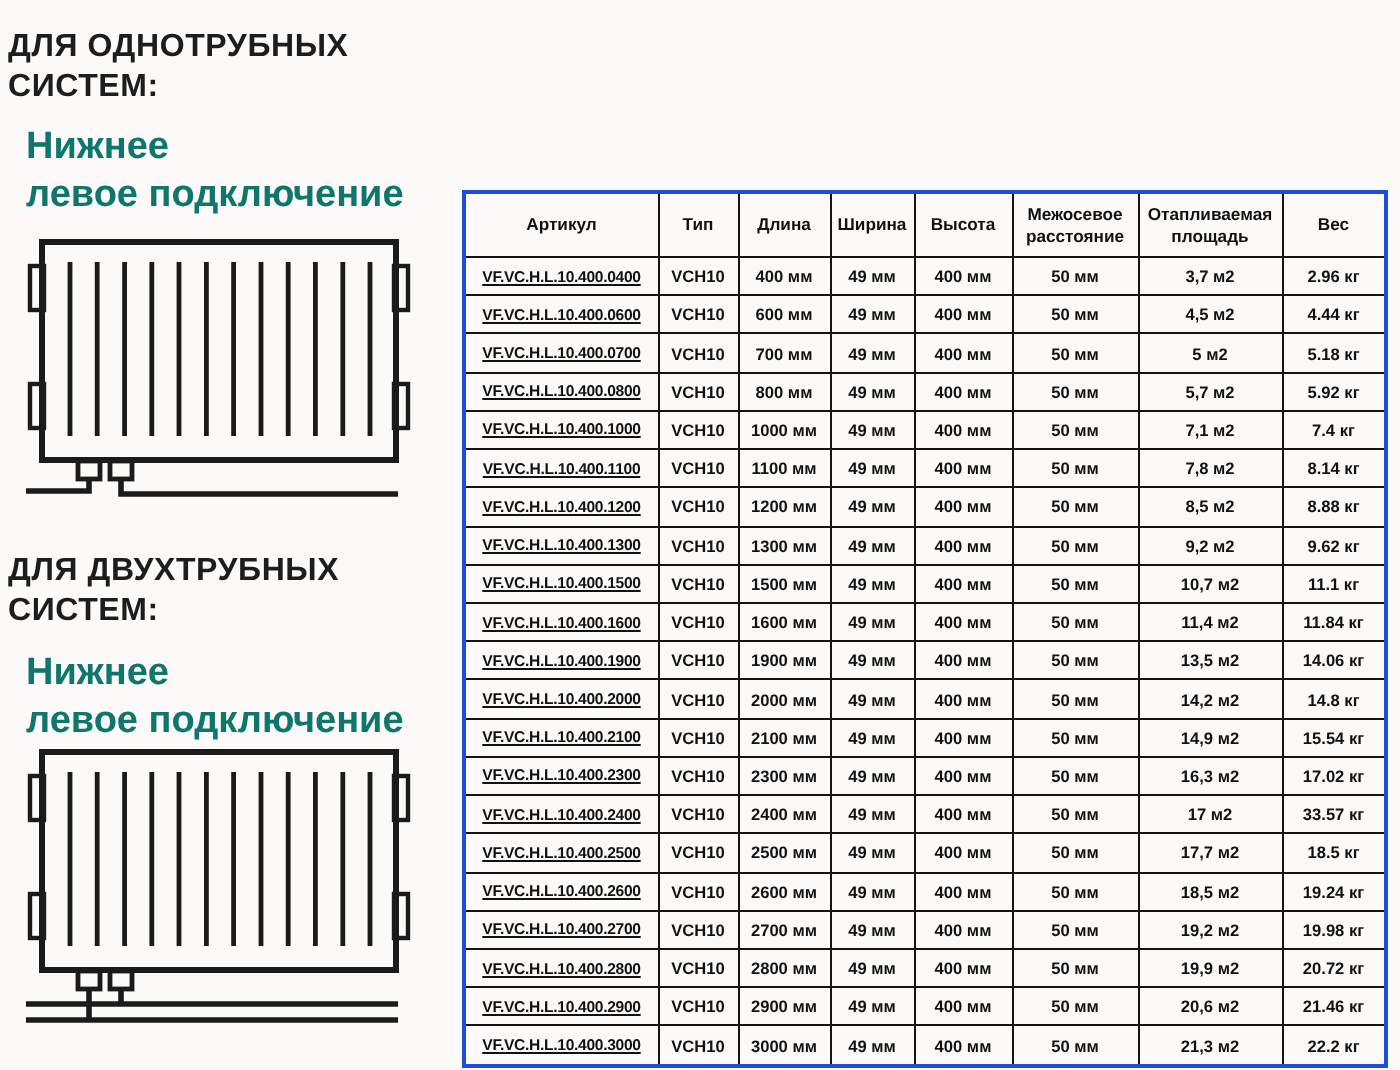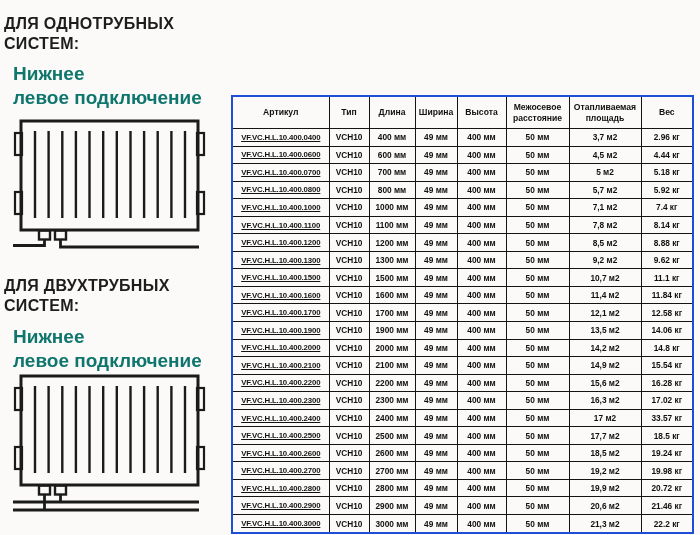--- a/index.html
+++ b/index.html
@@ -245,30 +245,20 @@
           <td>VF.VC.H.L.10.400.1600</td>
           <td>VCH10</td>
           <td>1600 мм</td>
           <td>49 мм</td>
           <td>400 мм</td>
           <td>50 мм</td>
           <td>11,4 м2</td>
           <td>11.84 кг</td>
         </tr>
         <tr>
-          <td>VF.VC.H.L.10.400.1700</td>
-          <td>VCH10</td>
-          <td>1700 мм</td>
-          <td>49 мм</td>
-          <td>400 мм</td>
-          <td>50 мм</td>
-          <td>12,1 м2</td>
-          <td>12.58 кг</td>
-        </tr>
-        <tr>
           <td>VF.VC.H.L.10.400.1900</td>
           <td>VCH10</td>
           <td>1900 мм</td>
           <td>49 мм</td>
           <td>400 мм</td>
           <td>50 мм</td>
           <td>13,5 м2</td>
           <td>14.06 кг</td>
         </tr>
         <tr>
@@ -285,30 +275,20 @@
           <td>VF.VC.H.L.10.400.2100</td>
           <td>VCH10</td>
           <td>2100 мм</td>
           <td>49 мм</td>
           <td>400 мм</td>
           <td>50 мм</td>
           <td>14,9 м2</td>
           <td>15.54 кг</td>
         </tr>
         <tr>
-          <td>VF.VC.H.L.10.400.2200</td>
-          <td>VCH10</td>
-          <td>2200 мм</td>
-          <td>49 мм</td>
-          <td>400 мм</td>
-          <td>50 мм</td>
-          <td>15,6 м2</td>
-          <td>16.28 кг</td>
-        </tr>
-        <tr>
           <td>VF.VC.H.L.10.400.2300</td>
           <td>VCH10</td>
           <td>2300 мм</td>
           <td>49 мм</td>
           <td>400 мм</td>
           <td>50 мм</td>
           <td>16,3 м2</td>
           <td>17.02 кг</td>
         </tr>
         <tr>

